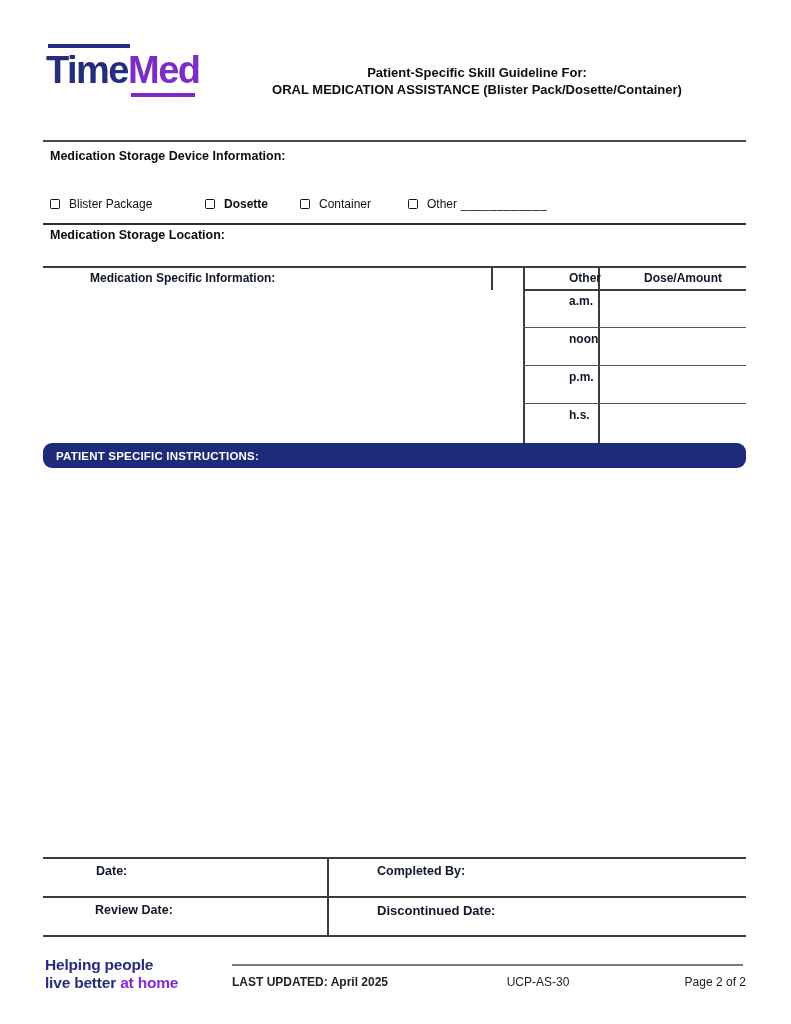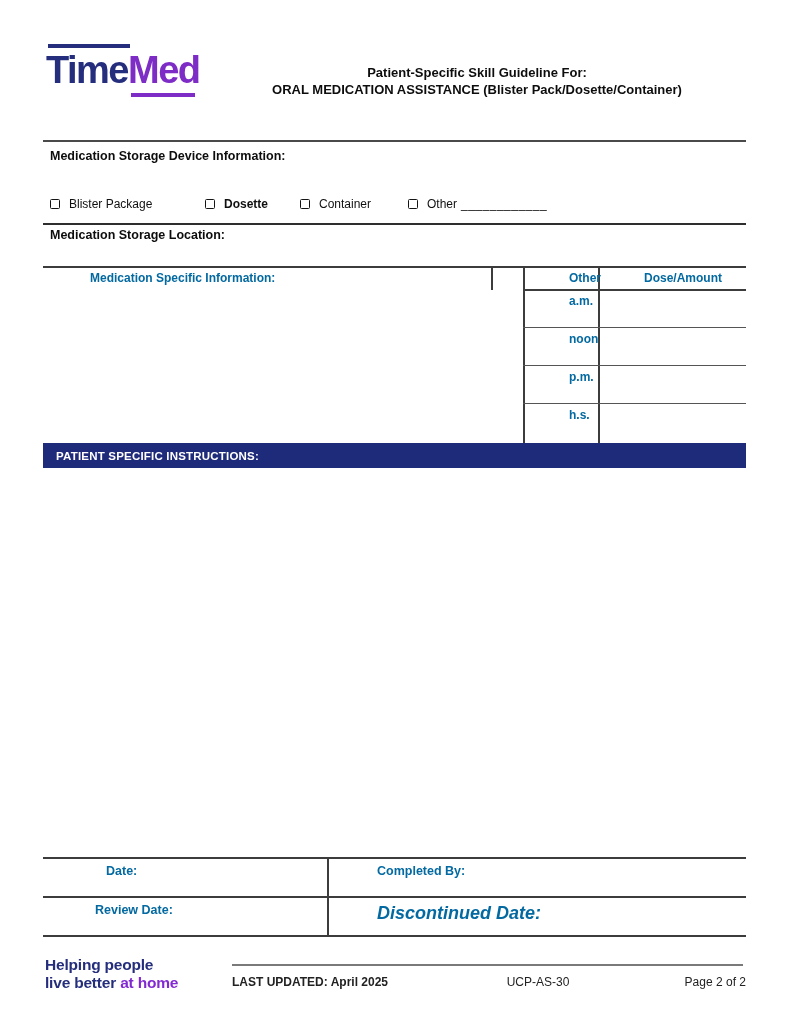--- a/index.html
+++ b/index.html
@@ -31,26 +31,26 @@
   .rule-2 { left:43px; top:223px; width:703px; height:2.4px; background:#2e2e2e; }
 
   .sec-heading { position:absolute; font-size:12.5px; font-weight:bold; color:#0d0d0d; }
 
   
   .cb-item  { position:absolute; top:197px; display:flex; align-items:center; font-size:12px; color:#101010; }
   .cb-glyph { display:inline-block; width:10px; height:10px; border:1.7px solid #141414; border-radius:1.5px; margin-right:9px; }
   .cb-blank { letter-spacing:0.5px; }
 
   
-  .tbl-label { position:absolute; font-size:12px; font-weight:bold; color:#0369a1;padding-left:40px; }
+  .tbl-label { position:absolute; font-size:12px; font-weight:bold; color:#0f172a;padding-left:40px; }
 
   
   .banner { position:absolute; left:43px; top:443px; width:703px; height:25px;
             background:#1e2a7a; color:#ffffff; font-size:11.5px; font-weight:bold;
-            display:flex; align-items:center; padding-left:13px; letter-spacing:0.2px; }
+            display:flex; align-items:center; padding-left:13px; letter-spacing:0.2px;border-radius:9px; }
 
   
   .tagline { position:absolute; left:45px; top:956px; font-size:15.5px; font-weight:bold;
              line-height:17.5px; color:#252e7d; letter-spacing:-0.2px; }
   .tagline .accent { color:#8329d2; }
   .footer-rule { position:absolute; left:232px; top:964px; width:511px; height:1.6px; background:#7a7a7a; }
   .footer-text { position:absolute; top:975px; font-size:12px; color:#222; }
 </style>
 </head>
 <body>
@@ -110,24 +110,24 @@
   <div class="tbl-label" style="left:529px; top:408px;">h.s.</div>
 
   <div class="banner">
     <span>PATIENT SPECIFIC INSTRUCTIONS:</span>
   </div>
 
   <div class="hline" style="left:43px; top:857px; width:703px;"></div>
   <div class="hline" style="left:43px; top:896px; width:703px;"></div>
   <div class="hline" style="left:43px; top:935px; width:703px;"></div>
   <div class="vline" style="left:327px; top:857px; height:80px;"></div>
-  <div class="tbl-label" style="left:66px; top:864px; font-size:12.5px;">Date:</div>
+  <div class="tbl-label" style="left:56px; top:864px; font-size:12.5px;">Date:</div>
   <div class="tbl-label" style="left:337px; top:864px; font-size:12.5px;">Completed By:</div>
   <div class="tbl-label" style="left:55px; top:903px; font-size:12.5px;">Review Date:</div>
-  <div class="tbl-label" style="left:337px; top:903px; font-size:18px;font-style:italic;">Discontinued Date:</div>
+  <div class="tbl-label" style="left:337px; top:903px; font-size:13px;">Discontinued Date:</div>
 
   <div class="tagline">
     <div>Helping people</div>
     <div><span>live better </span><span class="accent">at home</span></div>
   </div>
   <div class="footer-rule"></div>
   <div class="footer-text" style="left:232px;font-weight:bold;">LAST UPDATED: April 2025</div>
   <div class="footer-text" style="left:430px; width:216px; text-align:center;">UCP-AS-30</div>
   <div class="footer-text" style="left:620px; width:126px; text-align:right;">Page 2 of 2</div>
 

